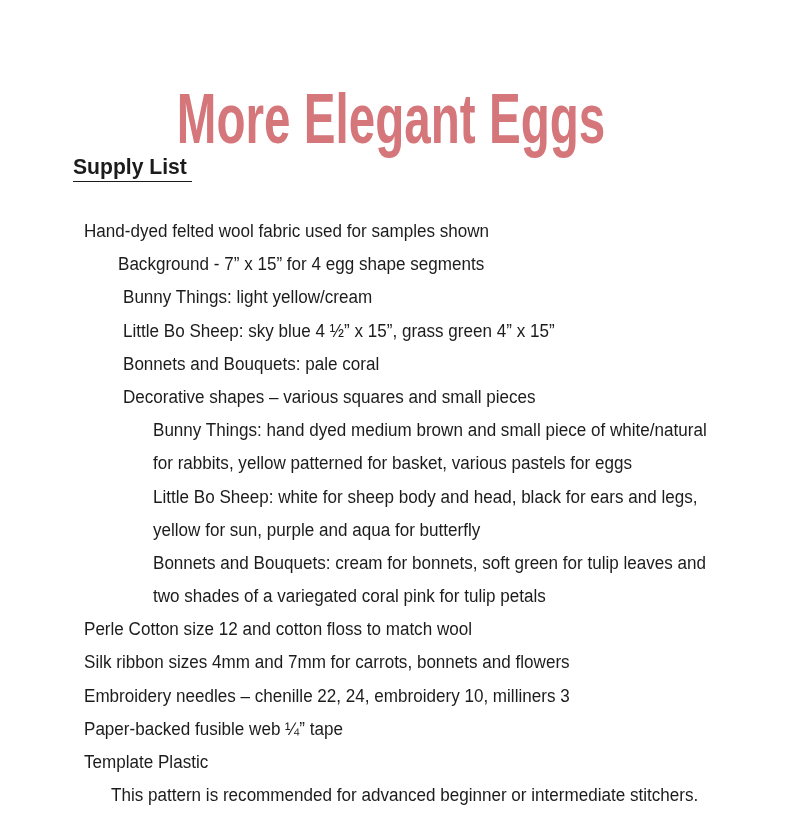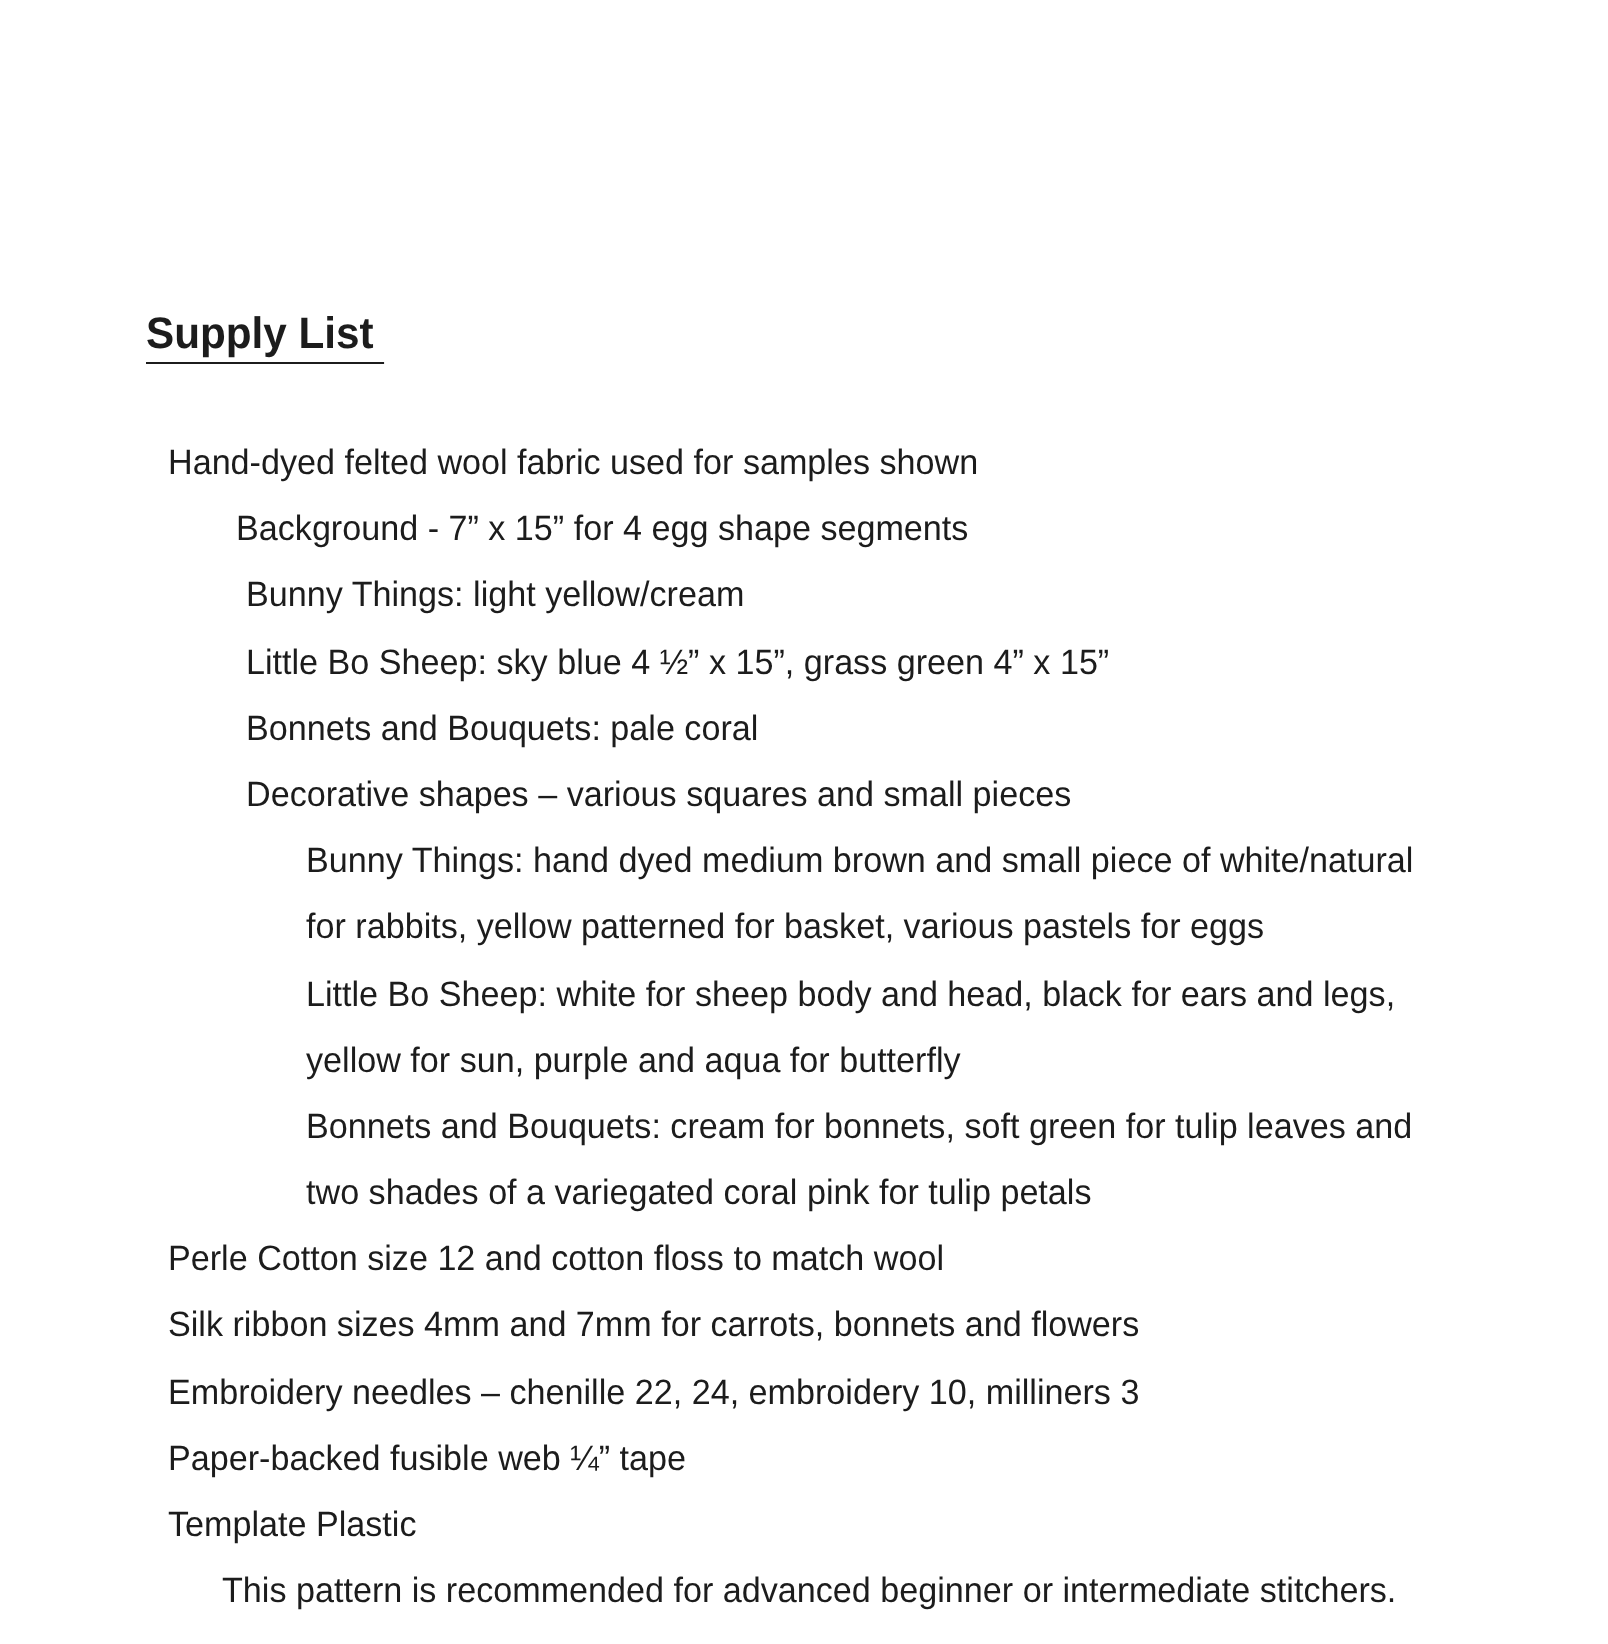--- a/index.html
+++ b/index.html
@@ -65,20 +65,23 @@
   .ind-0 { margin-left: 0; }
   .ind-1 { margin-left: 34px; }
   .ind-2 { margin-left: 39px; }
   .ind-3 { margin-left: 69px; }
   .ind-4 { margin-left: 27px; }
 </style>
 </head>
 <body>
 
 <div class="page" style="background: rgb(255, 255, 255); color: rgb(28, 28, 28);">
+  <h1 class="doc-title" style="color: rgb(213, 118, 123);">
+    <span class="squeeze">More Elegant Eggs</span>
+  </h1>
   <h2 class="doc-heading">
     <span class="squeeze">Supply List</span>
   </h2>
   <div class="supply-list">
       <div class="line ind-0">Hand-dyed felted wool fabric used for samples shown</div>
       <div class="line ind-1">Background - 7” x 15” for 4 egg shape segments</div>
       <div class="line ind-2">Bunny Things: light yellow/cream</div>
       <div class="line ind-2">Little Bo Sheep: sky blue 4 ½” x 15”, grass green 4” x 15”</div>
       <div class="line ind-2">Bonnets and Bouquets: pale coral</div>
       <div class="line ind-2">Decorative shapes – various squares and small pieces</div>

